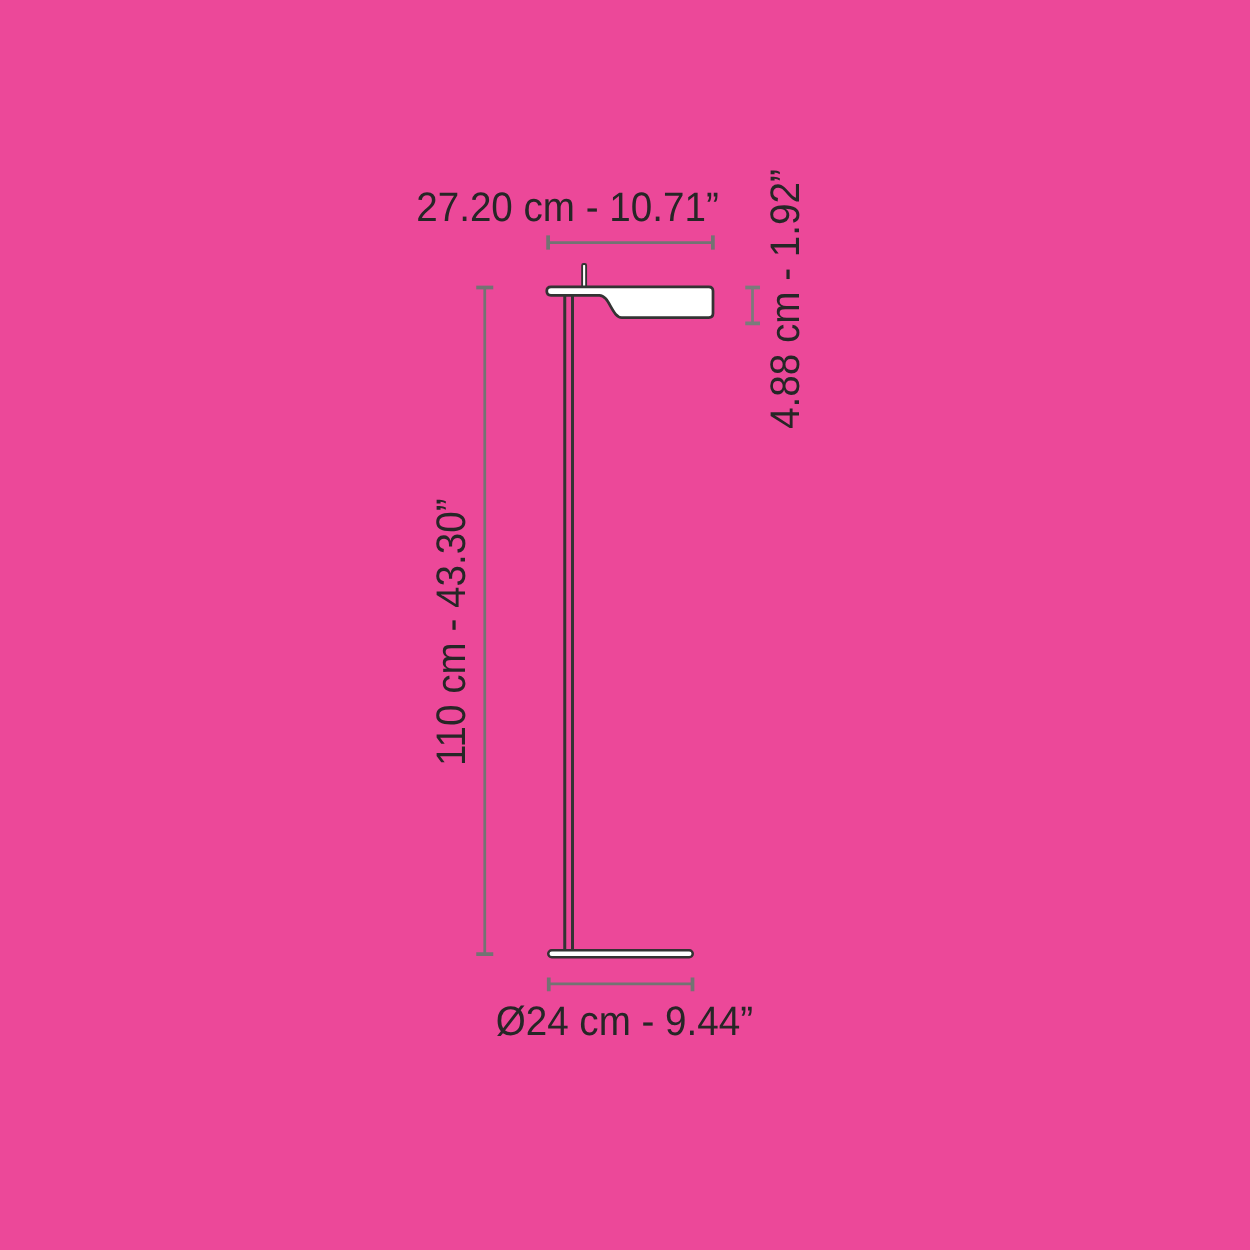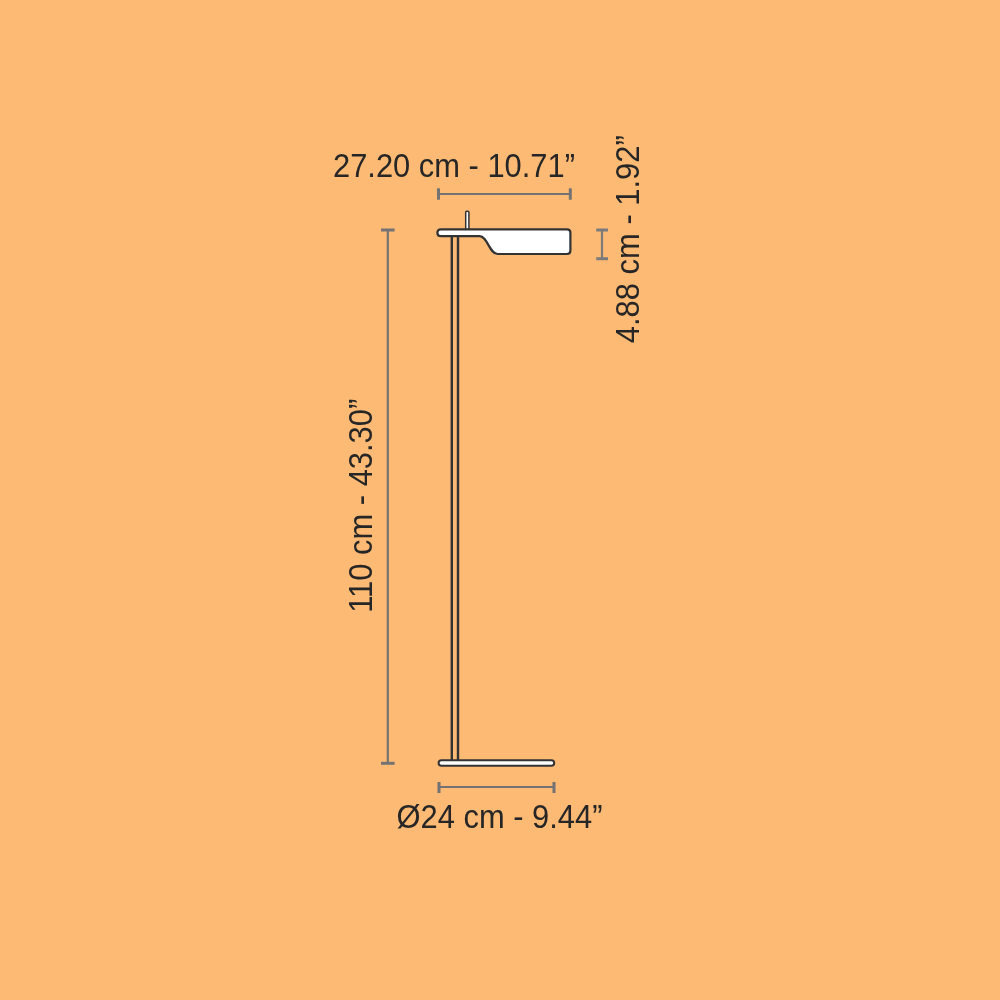--- a/index.html
+++ b/index.html
@@ -1,16 +1,16 @@
 <!DOCTYPE html>
 <html><head>
 <meta charset="utf-8">
 <style>
   html,body{margin:0;padding:0;background:#ffffff;}
-  .stage{width:1000px;height:1000px;position:relative;background:#fdba74;overflow:hidden;will-change:transform;transform:translateZ(0);}
+  .stage{width:1000px;height:1000px;position:relative;background:#ec4899;overflow:hidden;will-change:transform;transform:translateZ(0);}
   svg{display:block;}
   text{font-family:"Liberation Sans", sans-serif;fill:#262626;}
 </style>
 </head>
 <body>
 <div class="stage">
 <svg width="1000" height="1000" viewBox="0 0 1000 1000">
 
   <text x="454" y="176.7" font-size="33" text-anchor="middle" textLength="242" lengthAdjust="spacingAndGlyphs">27.20 cm - 10.71”</text>
 

